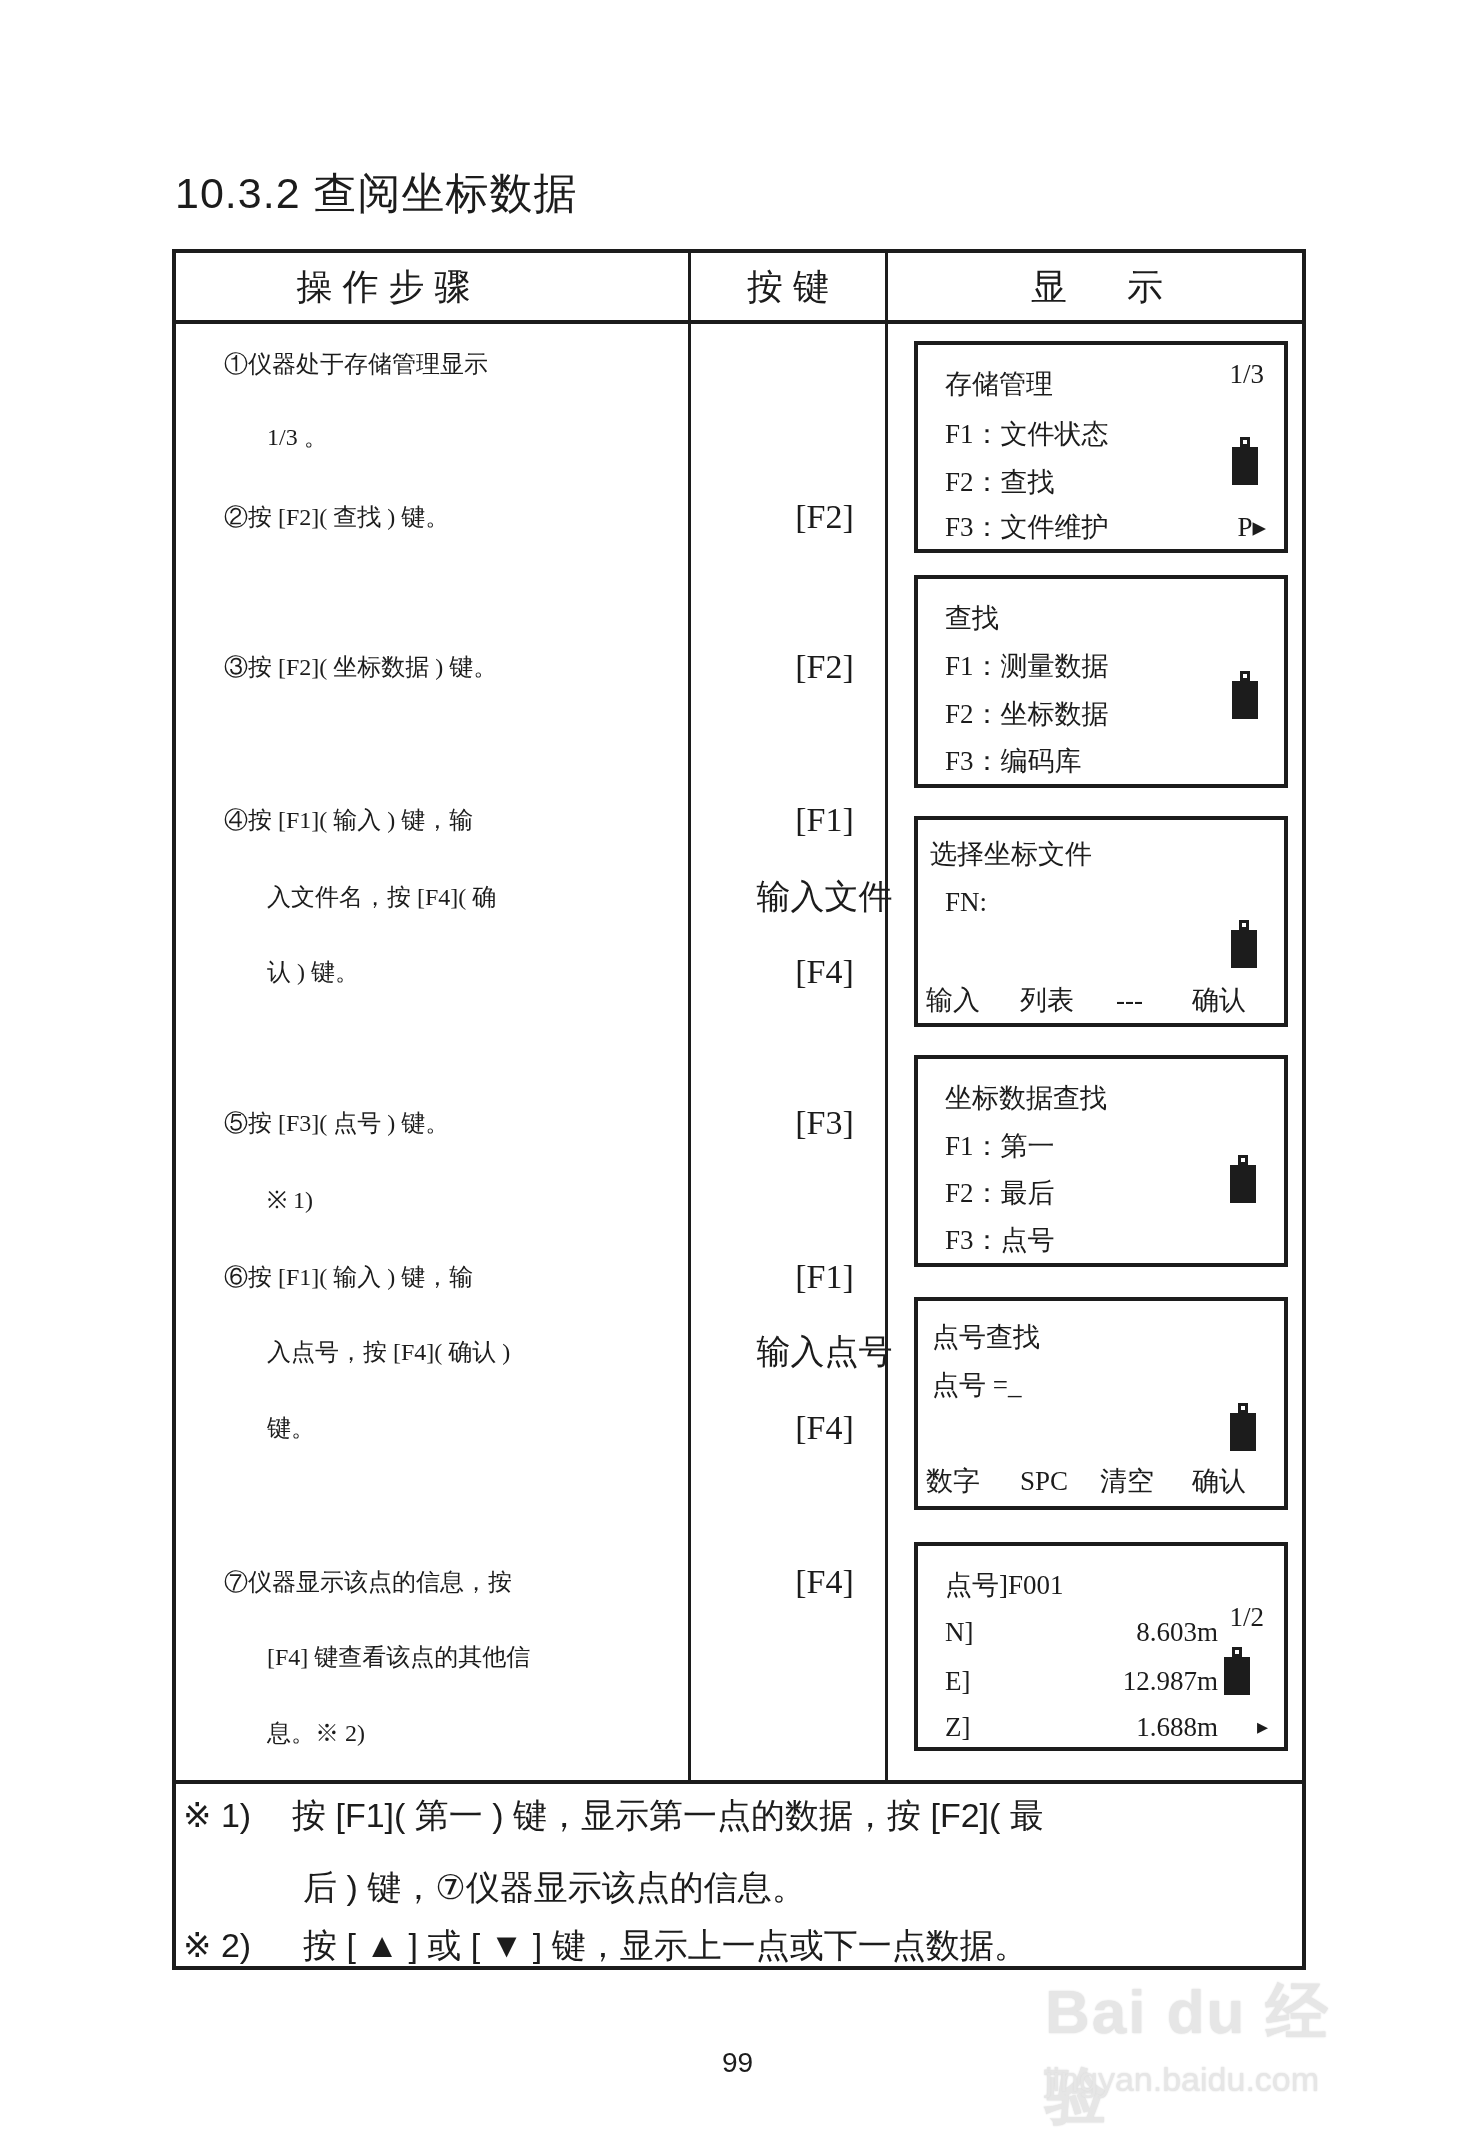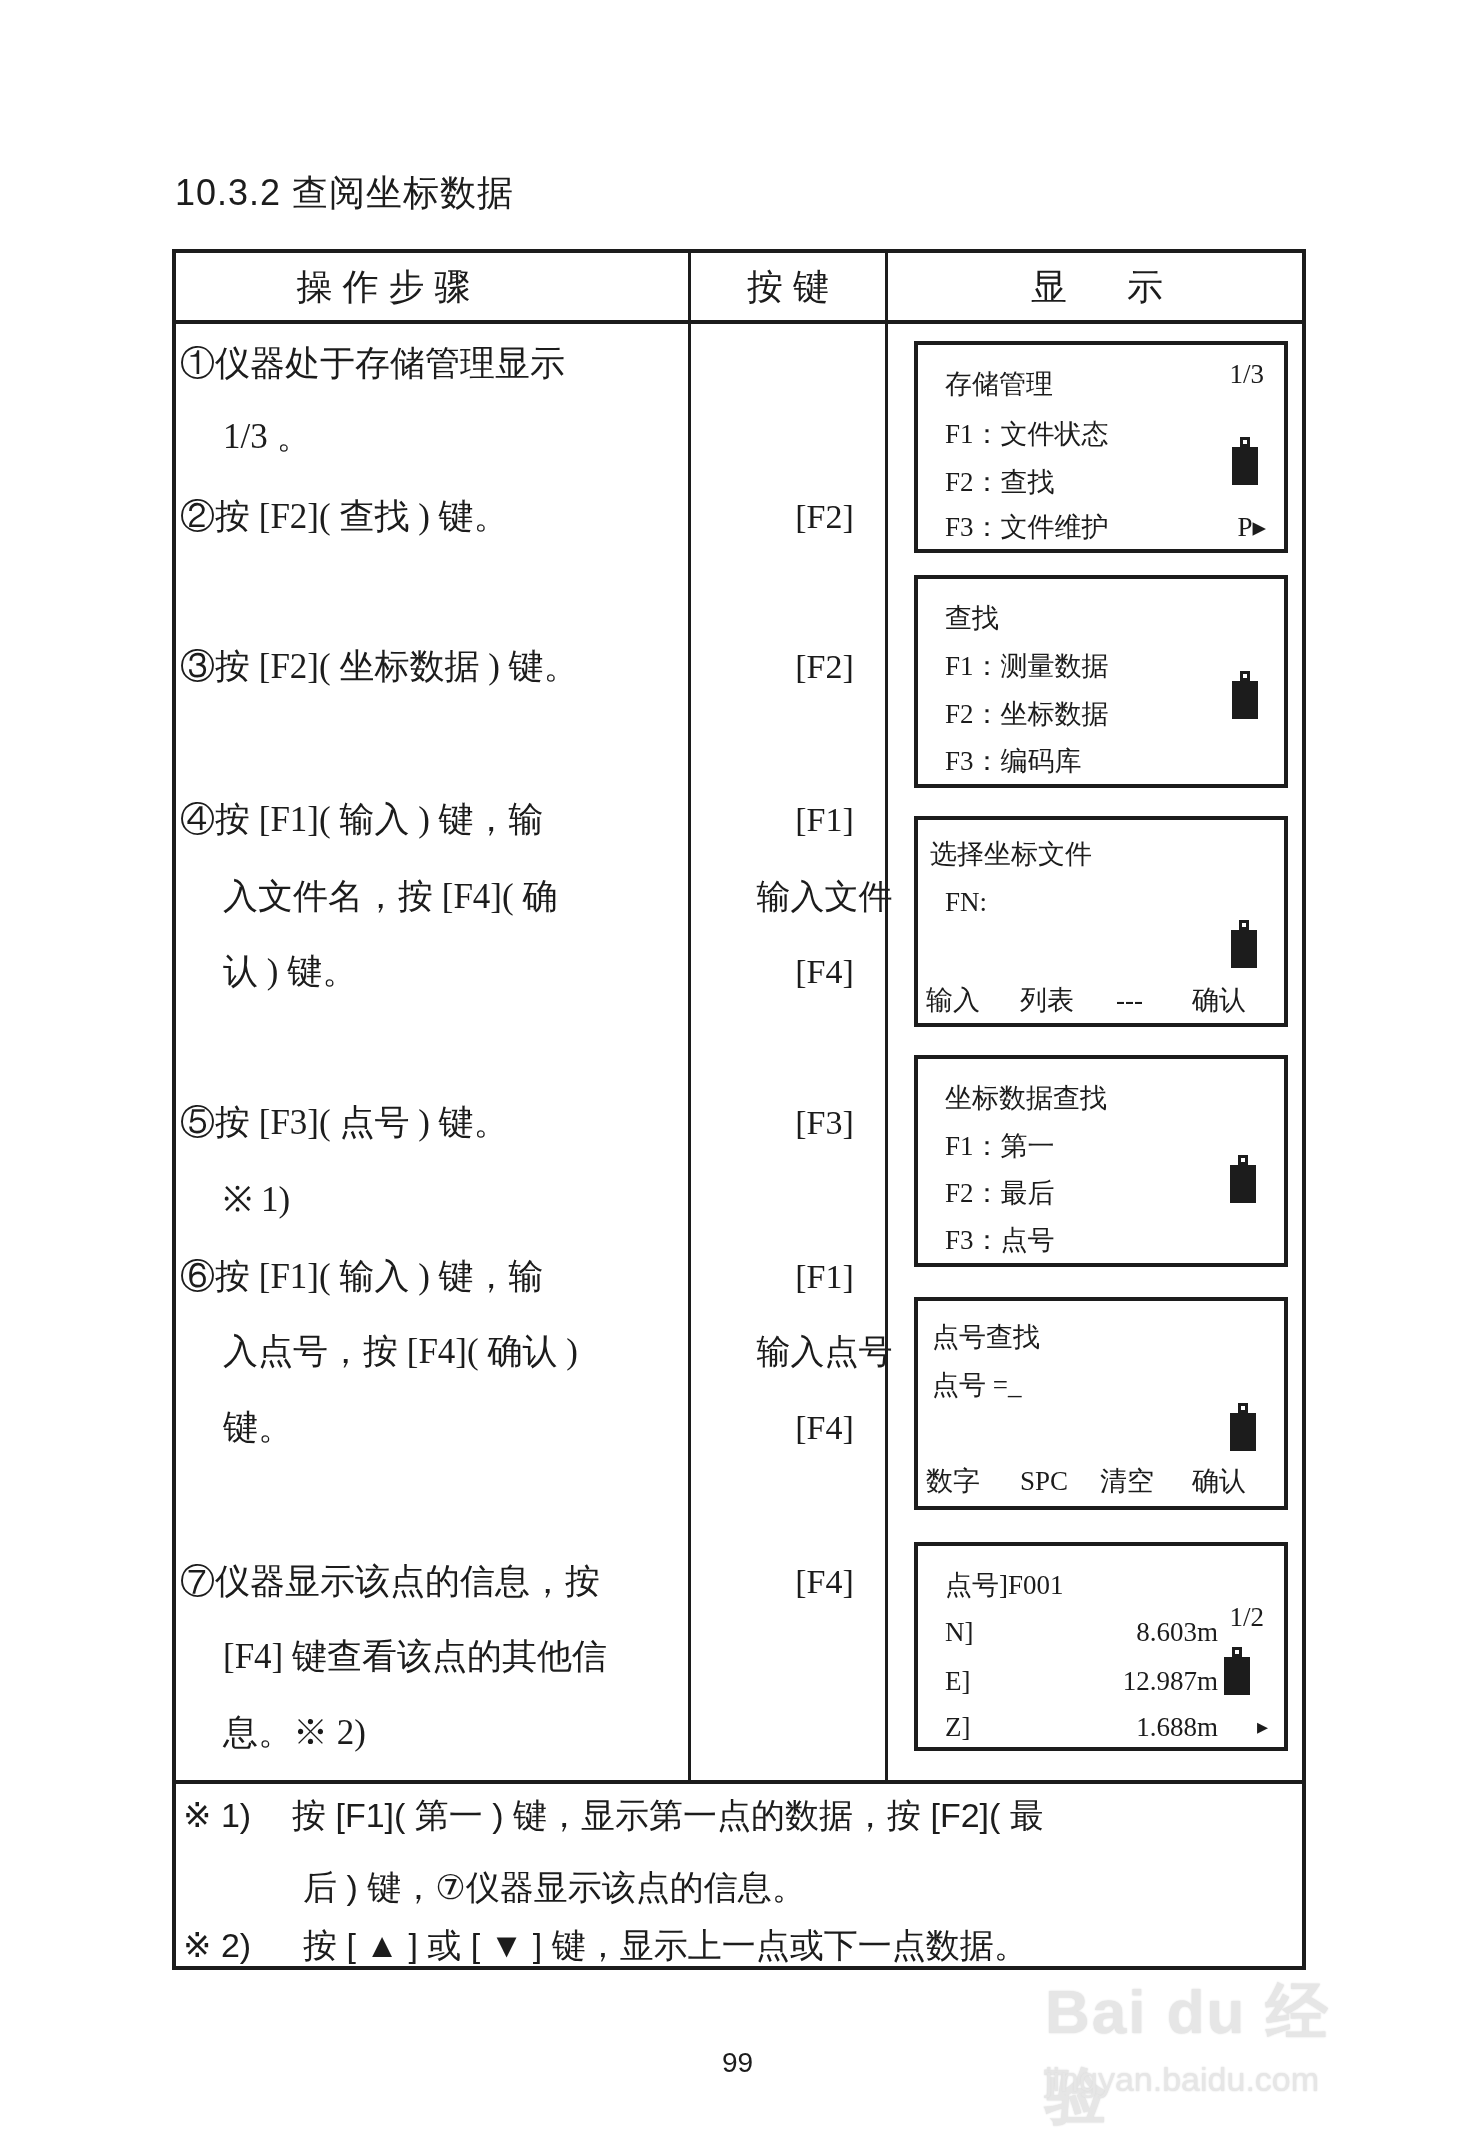--- a/index.html
+++ b/index.html
@@ -1,29 +1,29 @@
 <!DOCTYPE html>
 <html><head>
 <meta charset="utf-8">
 <style>
   html, body { margin:0; padding:0; background:#ffffff; }
   body { width:1476px; height:2156px; position:relative; overflow:hidden; color:#1c1c1c; }
   .abs { position:absolute; }
   .sans { font-family: "Liberation Sans", "DejaVu Sans", sans-serif; }
   .serif { font-family: "Liberation Serif", "DejaVu Serif", serif; }
 
-  #title { left:175px; top:168px; font-size:36px; line-height:50px; white-space:nowrap; letter-spacing:1px; }
+  #title { left:175px; top:168px; font-size:43px; line-height:50px; white-space:nowrap; letter-spacing:1px; }
 
   #table { left:172px; top:249px; width:1134px; height:1721px; border:4px solid #1c1c1c; box-sizing:border-box; }
   .hline { position:absolute; background:#1c1c1c; }
   .vline { position:absolute; background:#1c1c1c; }
 
   .hdr { position:absolute; top:252px; height:70px; line-height:70px; font-size:36px; text-align:center; white-space:pre; }
 
-  .step { position:absolute; font-size:35px; line-height:40px; white-space:nowrap; }
+  .step { position:absolute; font-size:24px; line-height:40px; white-space:nowrap;margin-left:44px; }
   .key { position:absolute; left:691px; width:195px; text-align:center; font-size:34px; line-height:40px; white-space:nowrap;padding-left:36px; }
 
   .screen { position:absolute; left:914px; width:374px; border:4px solid #1c1c1c; box-sizing:border-box; background:#fff; }
   .sline { position:absolute; font-size:27px; line-height:32px; white-space:nowrap; }
   .battery { position:absolute; width:26px; height:48px; }
   .battery .nub { position:absolute; left:8px; top:0; width:10px; height:10px; box-sizing:border-box; border:3px solid #1c1c1c; background:#fff; }
   .battery .body { position:absolute; left:0; top:10px; width:26px; height:38px; background:#1c1c1c; }
 
   .foot { position:absolute; font-size:34px; line-height:40px; white-space:nowrap; }
 

